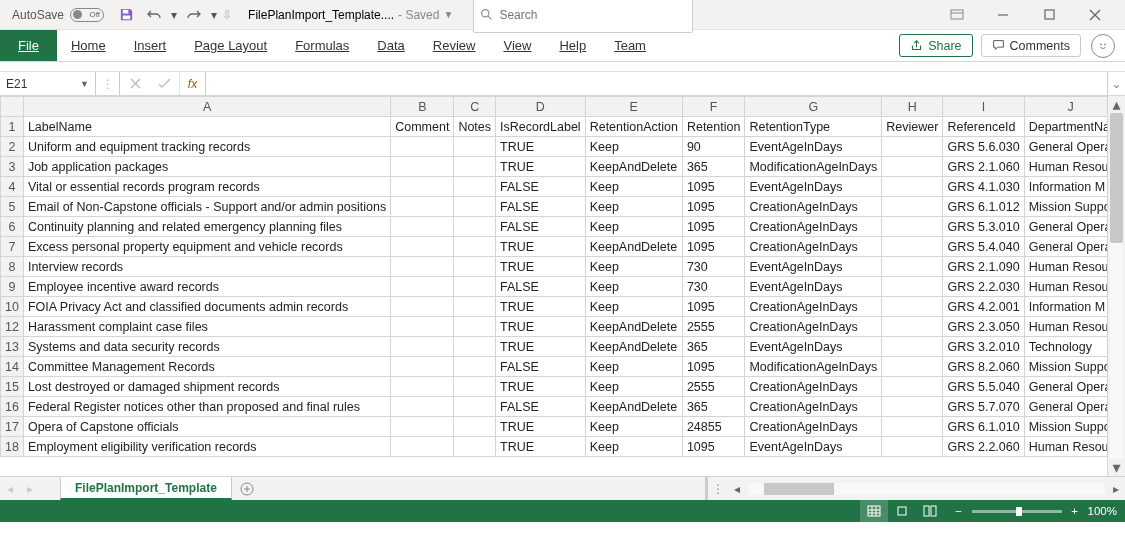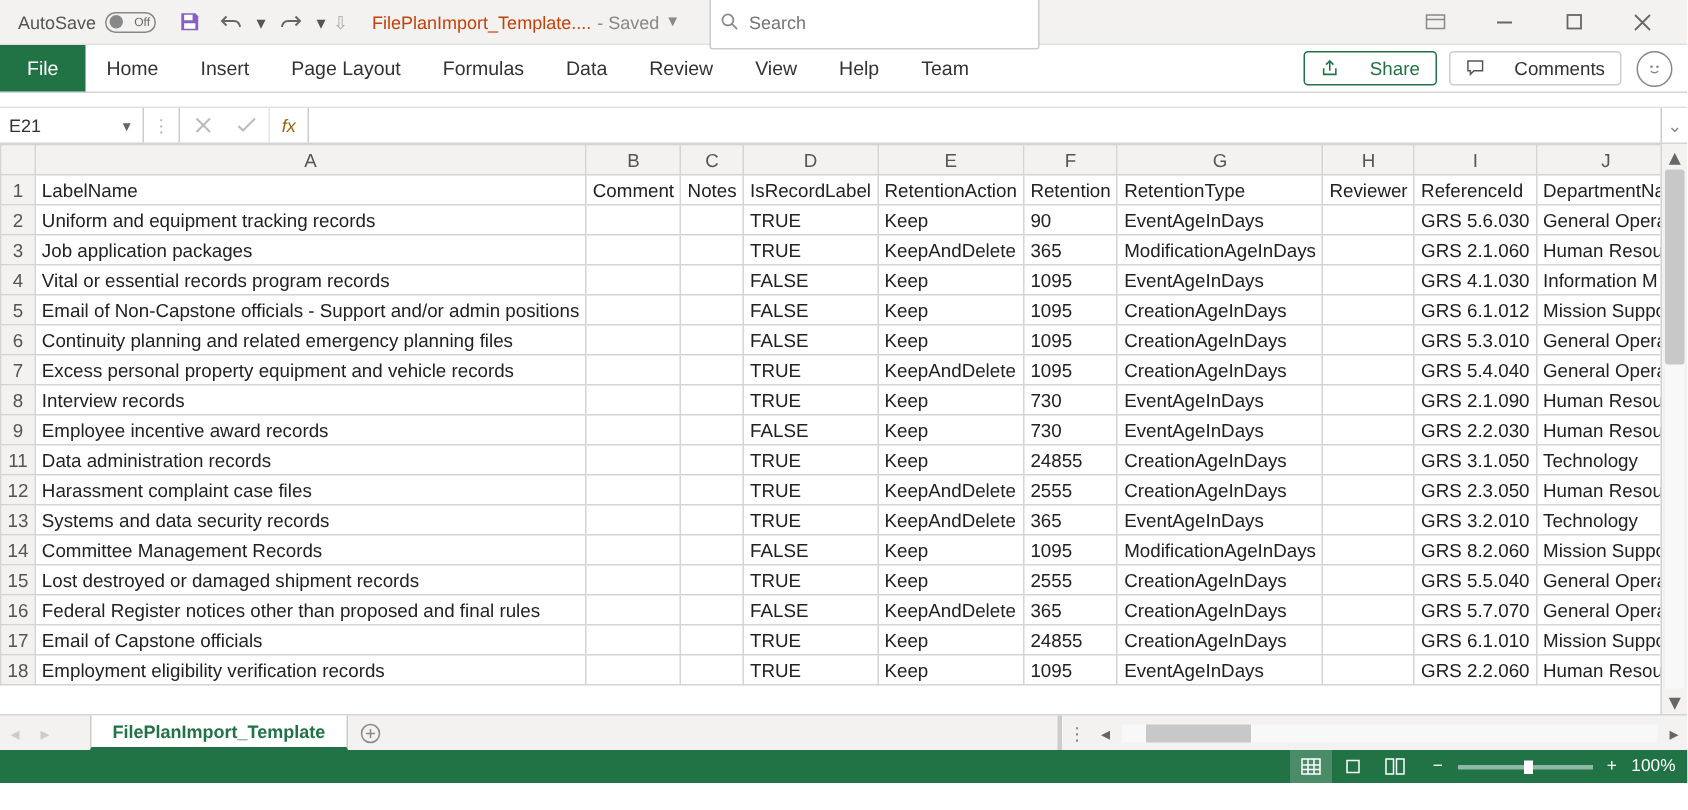--- a/index.html
+++ b/index.html
@@ -8,35 +8,35 @@
   
   .titlebar { height: 30px; background: #f3f2f1; display: flex; align-items: center; font-size: 12px; color: #555; border-bottom: 1px solid #e1e1e1; padding: 0 4px; }
   .titlebar .autosave-lbl { margin-left: 8px; margin-right: 6px; }
   .autosave-toggle { width: 34px; height: 14px; border: 1px solid #888; border-radius: 8px; display: flex; align-items: center; padding: 0 2px; position: relative; cursor: pointer; }
   .autosave-toggle .knob { width: 9px; height: 9px; background: #888; border-radius: 50%; }
   .autosave-toggle .off { font-size: 8px; color: #666; position: absolute; right: 3px; }
   .tb-btn { width: 28px; height: 26px; display: flex; align-items: center; justify-content: center; cursor: pointer; color: #555; }
   .tb-btn svg { display: block; }
   .tb-sep { width: 8px; }
   .title-center { flex: 0 0 auto; display: flex; align-items: center; margin-left: 14px; color: #666; gap: 4px;}
-  .title-center .fname { color: #c2410c; }
+  .title-center .fname { color: #000000; }
   .title-center .saved { color: #888; }
   .title-center .drop { color: #888; font-size: 10px;}
   .searchbox { margin-left: 20px; flex: 0 0 auto; display: flex; align-items: center; width: 220px; height: 22px; background: #fff; border: 1px solid #ccc; border-radius: 2px; padding: 17px 6px; color: #888; gap: 6px;}
   .searchbox input { border: none; outline: none; font-size: 12px; flex: 1; background: transparent; color: #444;}
   .title-spacer { flex: 1; }
   .win-controls { display: flex; align-items: center; gap: 2px; margin-right: 4px; }
   .win-btn { width: 44px; height: 28px; display: flex; align-items: center; justify-content: center; color: #666; cursor: pointer; }
 
   
   .ribbon { height: 32px; background: #fff; display: flex; align-items: stretch; font-size: 13px; border-bottom: 1px solid #d4d4d4; }
-  .rtab { padding: 0 14px; display: flex; align-items: center; cursor: pointer; color: #333; }
+  .rtab { padding: 0 14px; display: flex; align-items: center; cursor: pointer; color: #333; text-decoration: underline; }
   .rtab.file { background: #217346; color: #fff; font-weight: 400; padding: 0 18px;}
   .ribbon-spacer { flex: 1; }
-  .ribbon-action { display: flex; align-items: center; border: 1px solid #ccc; border-radius: 3px; padding: 2px 10px; margin: 4px 4px; font-size: 12.5px; color: #333; cursor: pointer; gap: 20px;}
+  .ribbon-action { display: flex; align-items: center; border: 1px solid #ccc; border-radius: 3px; padding: 2px 10px; margin: 4px 4px; font-size: 12.5px; color: #333; cursor: pointer; gap: 5px;}
   .ribbon-action.share { color: #217346; border-color: #217346;}
   .ribbon-action.comments { }
   .emoji-circle { width: 24px; height: 24px; border: 1.3px solid #888; border-radius: 50%; display:flex;align-items:center;justify-content:center; margin: 4px 10px 4px 6px; cursor:pointer; color:#888;}
 
   
   .ribbon-collapse { height: 10px; background: #fff; border-bottom: 1px solid #e1e1e1; }
 
   
   .fbar { height: 24px; display: flex; align-items: stretch; border-bottom: 1px solid #d4d4d4; font-size: 12px; }
   .namebox { width: 96px; border-right: 1px solid #ccc; display: flex; align-items: center; padding: 0 6px; justify-content: space-between;}
@@ -355,31 +355,31 @@
             <td></td>
             <td>FALSE</td>
             <td>Keep</td>
             <td class="num">730</td>
             <td>EventAgeInDays</td>
             <td></td>
             <td>GRS 2.2.030</td>
             <td>Human Resour</td>
           </tr>
           <tr>
-            <th class="rowhdr">11</th>
-            <td>Data administration records</td>
-            <td></td>
-            <td></td>
-            <td>TRUE</td>
-            <td>Keep</td>
-            <td class="num">24855</td>
-            <td>CreationAgeInDays</td>
-            <td></td>
-            <td>GRS 3.1.050</td>
-            <td>Technology</td>
+            <th class="rowhdr">10</th>
+            <td>FOIA Privacy Act and classified documents admin records</td>
+            <td></td>
+            <td></td>
+            <td>TRUE</td>
+            <td>Keep</td>
+            <td class="num">1095</td>
+            <td>CreationAgeInDays</td>
+            <td></td>
+            <td>GRS 4.2.001</td>
+            <td>Information M</td>
           </tr>
           <tr>
             <th class="rowhdr">12</th>
             <td>Harassment complaint case files</td>
             <td></td>
             <td></td>
             <td>TRUE</td>
             <td>KeepAndDelete</td>
             <td class="num">2555</td>
             <td>CreationAgeInDays</td>
@@ -434,21 +434,21 @@
             <td>FALSE</td>
             <td>KeepAndDelete</td>
             <td class="num">365</td>
             <td>CreationAgeInDays</td>
             <td></td>
             <td>GRS 5.7.070</td>
             <td>General Opera</td>
           </tr>
           <tr>
             <th class="rowhdr">17</th>
-            <td>Email of Capstone officials</td>
+            <td>Opera of Capstone officials</td>
             <td></td>
             <td></td>
             <td>TRUE</td>
             <td>Keep</td>
             <td class="num">24855</td>
             <td>CreationAgeInDays</td>
             <td></td>
             <td>GRS 6.1.010</td>
             <td>Mission Suppo</td>
           </tr>

